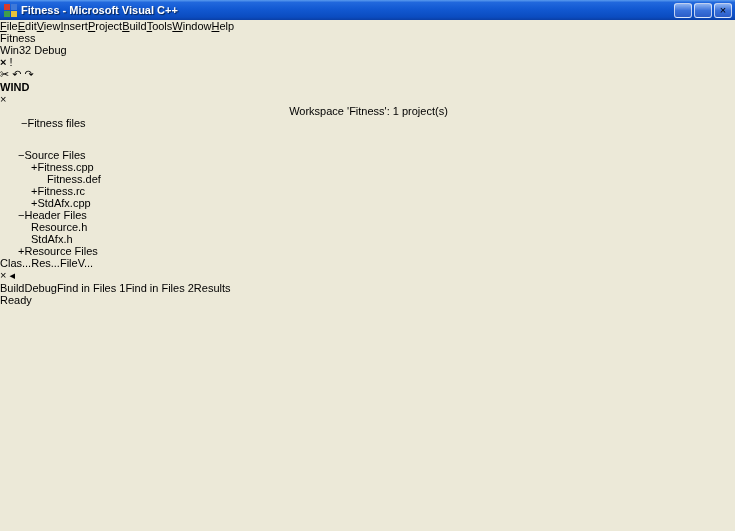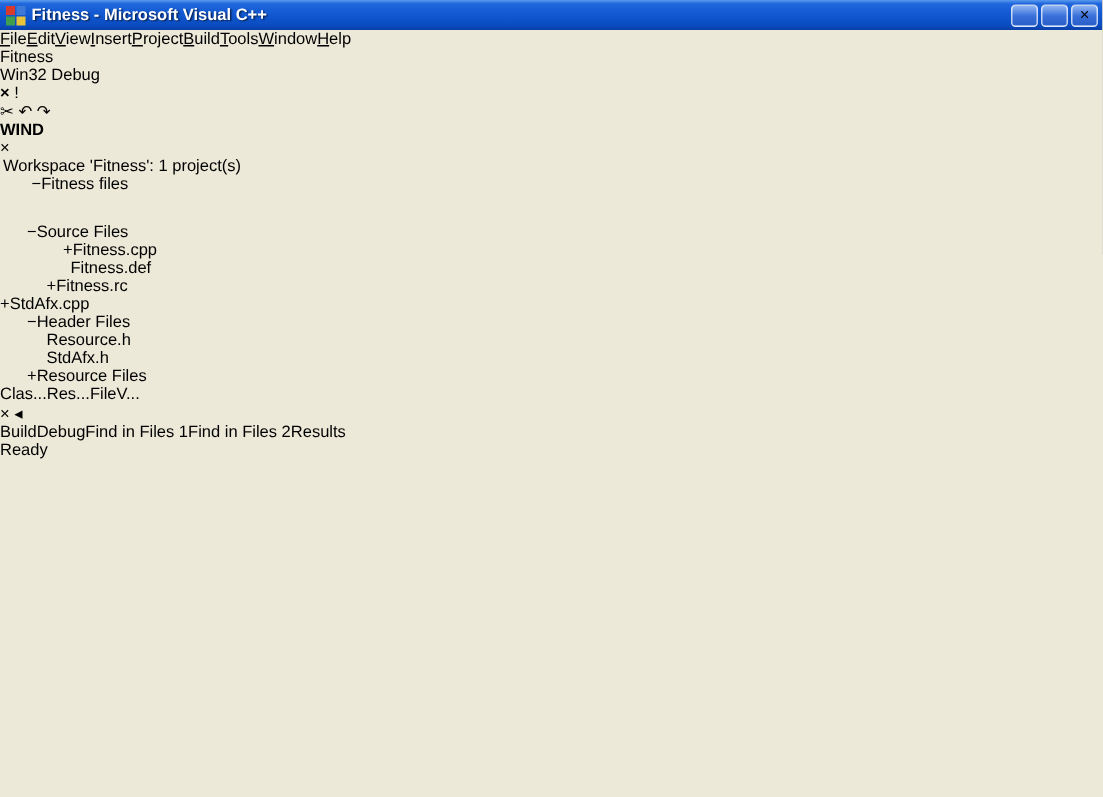--- a/index.html
+++ b/index.html
@@ -239,27 +239,27 @@
   </div>
 
   <div class="main">
     <div class="ws-pane">
       <div class="ws-grip">
         <span class="ridge"></span>
         <span class="mini-btn"><span class="bar"></span></span>
         <span class="mini-btn"><span>×</span></span>
       </div>
       <div class="tree-box" id="tree">
-          <div class="tree-row" style="padding-left: 2px;"><span class="slot" style="width: 8px;"></span><span class="tree-icon t-workspace"></span><span class="t-label">Workspace 'Fitness': 1 project(s)</span></div>
+          <div class="tree-row" style="padding-left: 2px; text-align: center;"><span class="slot" style="width: 8px;"></span><span class="tree-icon t-workspace"></span><span class="t-label">Workspace 'Fitness': 1 project(s)</span></div>
           <div class="tree-row" style="padding-left: 21px;"><span class="slot" style="width: 12px;"><span class="expander">−</span></span><span class="tree-icon t-project"></span><span class="t-label bold">Fitness files</span></div>
           <div class="tree-row" style="padding-left: 18px; margin-top: 20px;"><span class="slot" style="width: 12px;"><span class="expander">−</span></span><span class="tree-icon i-folder"></span><span class="t-label">Source Files</span></div>
-          <div class="tree-row" style="padding-left: 42px;"><span class="slot" style="width: 12px;"><span class="stub"></span></span><span class="tree-icon i-page"><span class="lines"></span><span class="i-cpp-star">+</span></span><span class="t-label">Fitness.cpp</span></div>
+          <div class="tree-row" style="padding-left: 31px;"><span class="slot" style="width: 12px;"><span class="stub"></span></span><span class="tree-icon i-page"><span class="lines"></span><span class="i-cpp-star">+</span></span><span class="t-label">Fitness.cpp</span></div>
           <div class="tree-row" style="padding-left: 47px;"><span class="slot" style="width: 12px;"><span class="stub"></span></span><span class="tree-icon i-page"><span class="lines"></span></span><span class="t-label">Fitness.def</span></div>
           <div class="tree-row" style="padding-left: 31px;"><span class="slot" style="width: 12px;"><span class="stub"></span></span><span class="tree-icon i-page"><span class="lines"></span><span class="i-cpp-star">+</span></span><span class="t-label">Fitness.rc</span></div>
-          <div class="tree-row" style=""><span class="slot" style="width: 12px;"><span class="stub"></span></span><span class="tree-icon i-page"><span class="lines"></span><span class="i-cpp-star">+</span></span><span class="t-label">StdAfx.cpp</span></div>
+          <div class="tree-row" style="padding-left: 31px;"><span class="slot" style="width: 12px;"><span class="stub"></span></span><span class="tree-icon i-page"><span class="lines"></span><span class="i-cpp-star">+</span></span><span class="t-label">StdAfx.cpp</span></div>
           <div class="tree-row" style="padding-left: 18px;"><span class="slot" style="width: 12px;"><span class="expander">−</span></span><span class="tree-icon i-folder"></span><span class="t-label">Header Files</span></div>
           <div class="tree-row" style="padding-left: 31px;"><span class="slot" style="width: 12px;"><span class="stub"></span></span><span class="tree-icon i-page"><span class="lines"></span></span><span class="t-label">Resource.h</span></div>
           <div class="tree-row" style="padding-left: 31px;"><span class="slot" style="width: 12px;"><span class="stub"></span></span><span class="tree-icon i-page"><span class="lines"></span></span><span class="t-label">StdAfx.h</span></div>
           <div class="tree-row" style="padding-left: 18px;"><span class="slot" style="width: 12px;"><span class="expander">+</span></span><span class="tree-icon i-folder"></span><span class="t-label">Resource Files</span></div>
         </div>
       <div class="xp-scroll">
         <span class="xp-btn"><span class="tri blue-l"></span></span>
         <span class="xp-track"><span class="xp-thumb"></span></span>
         <span class="xp-btn"><span class="tri blue-r"></span></span>
       </div>

